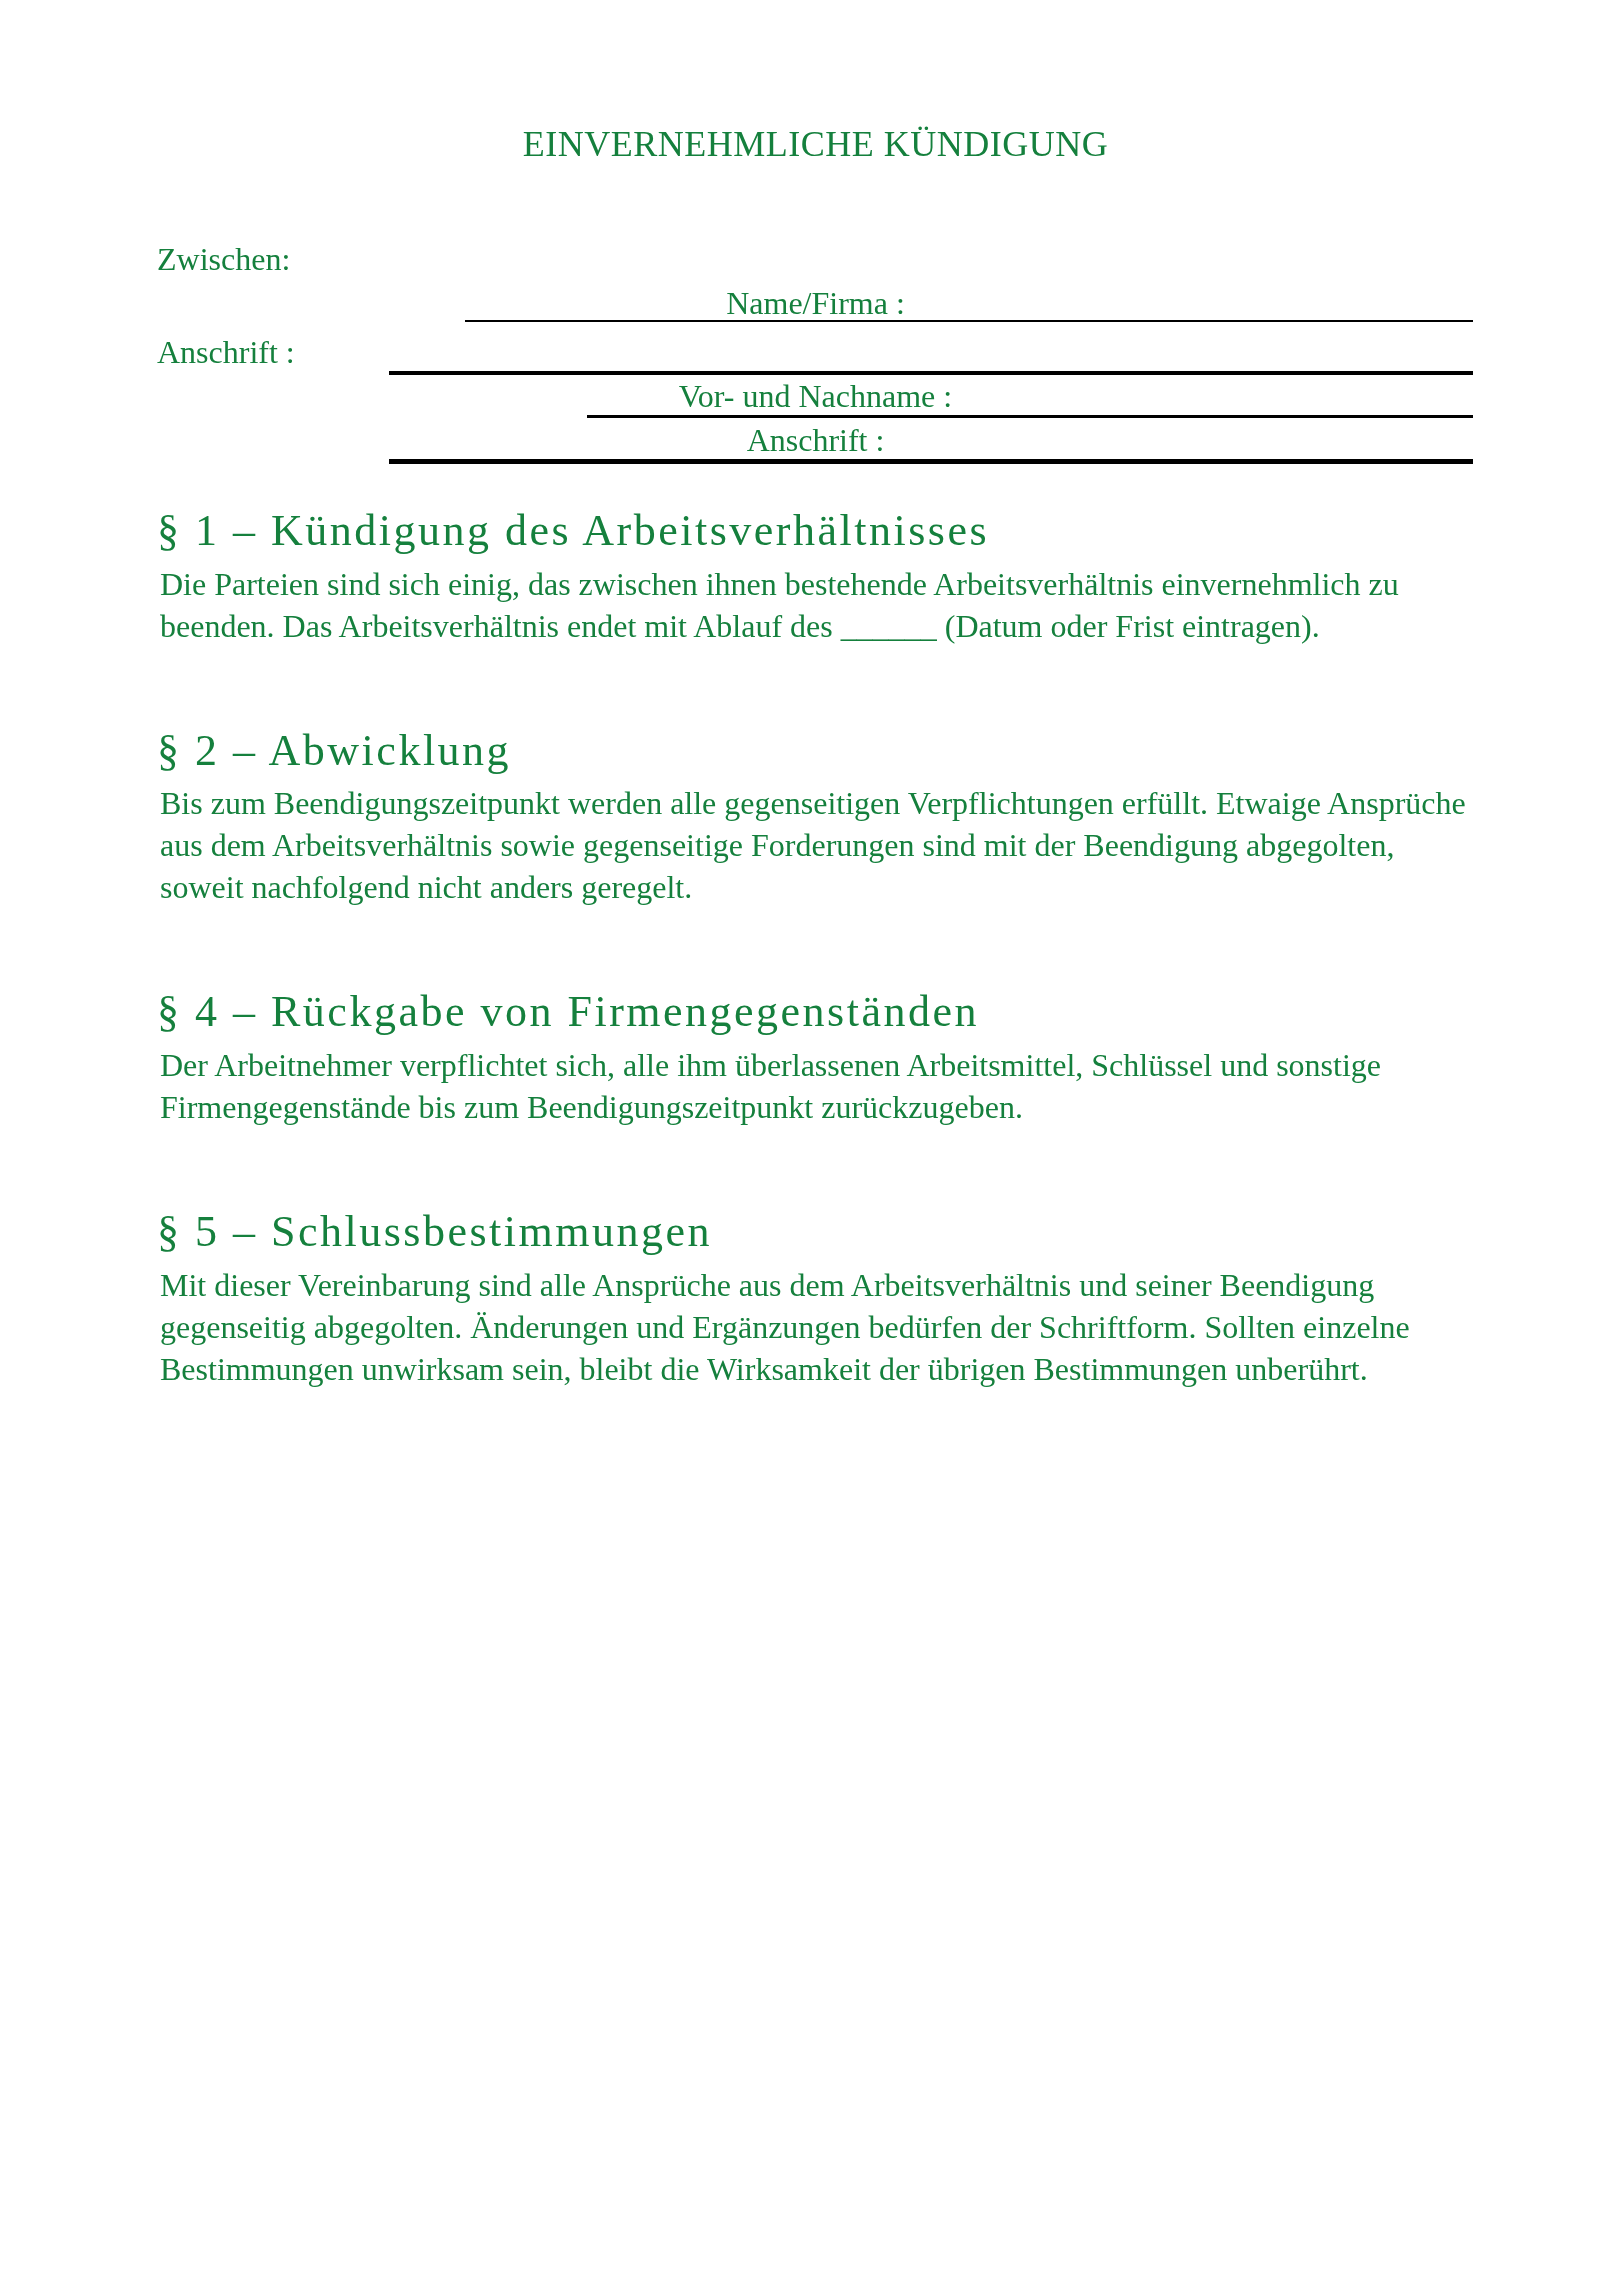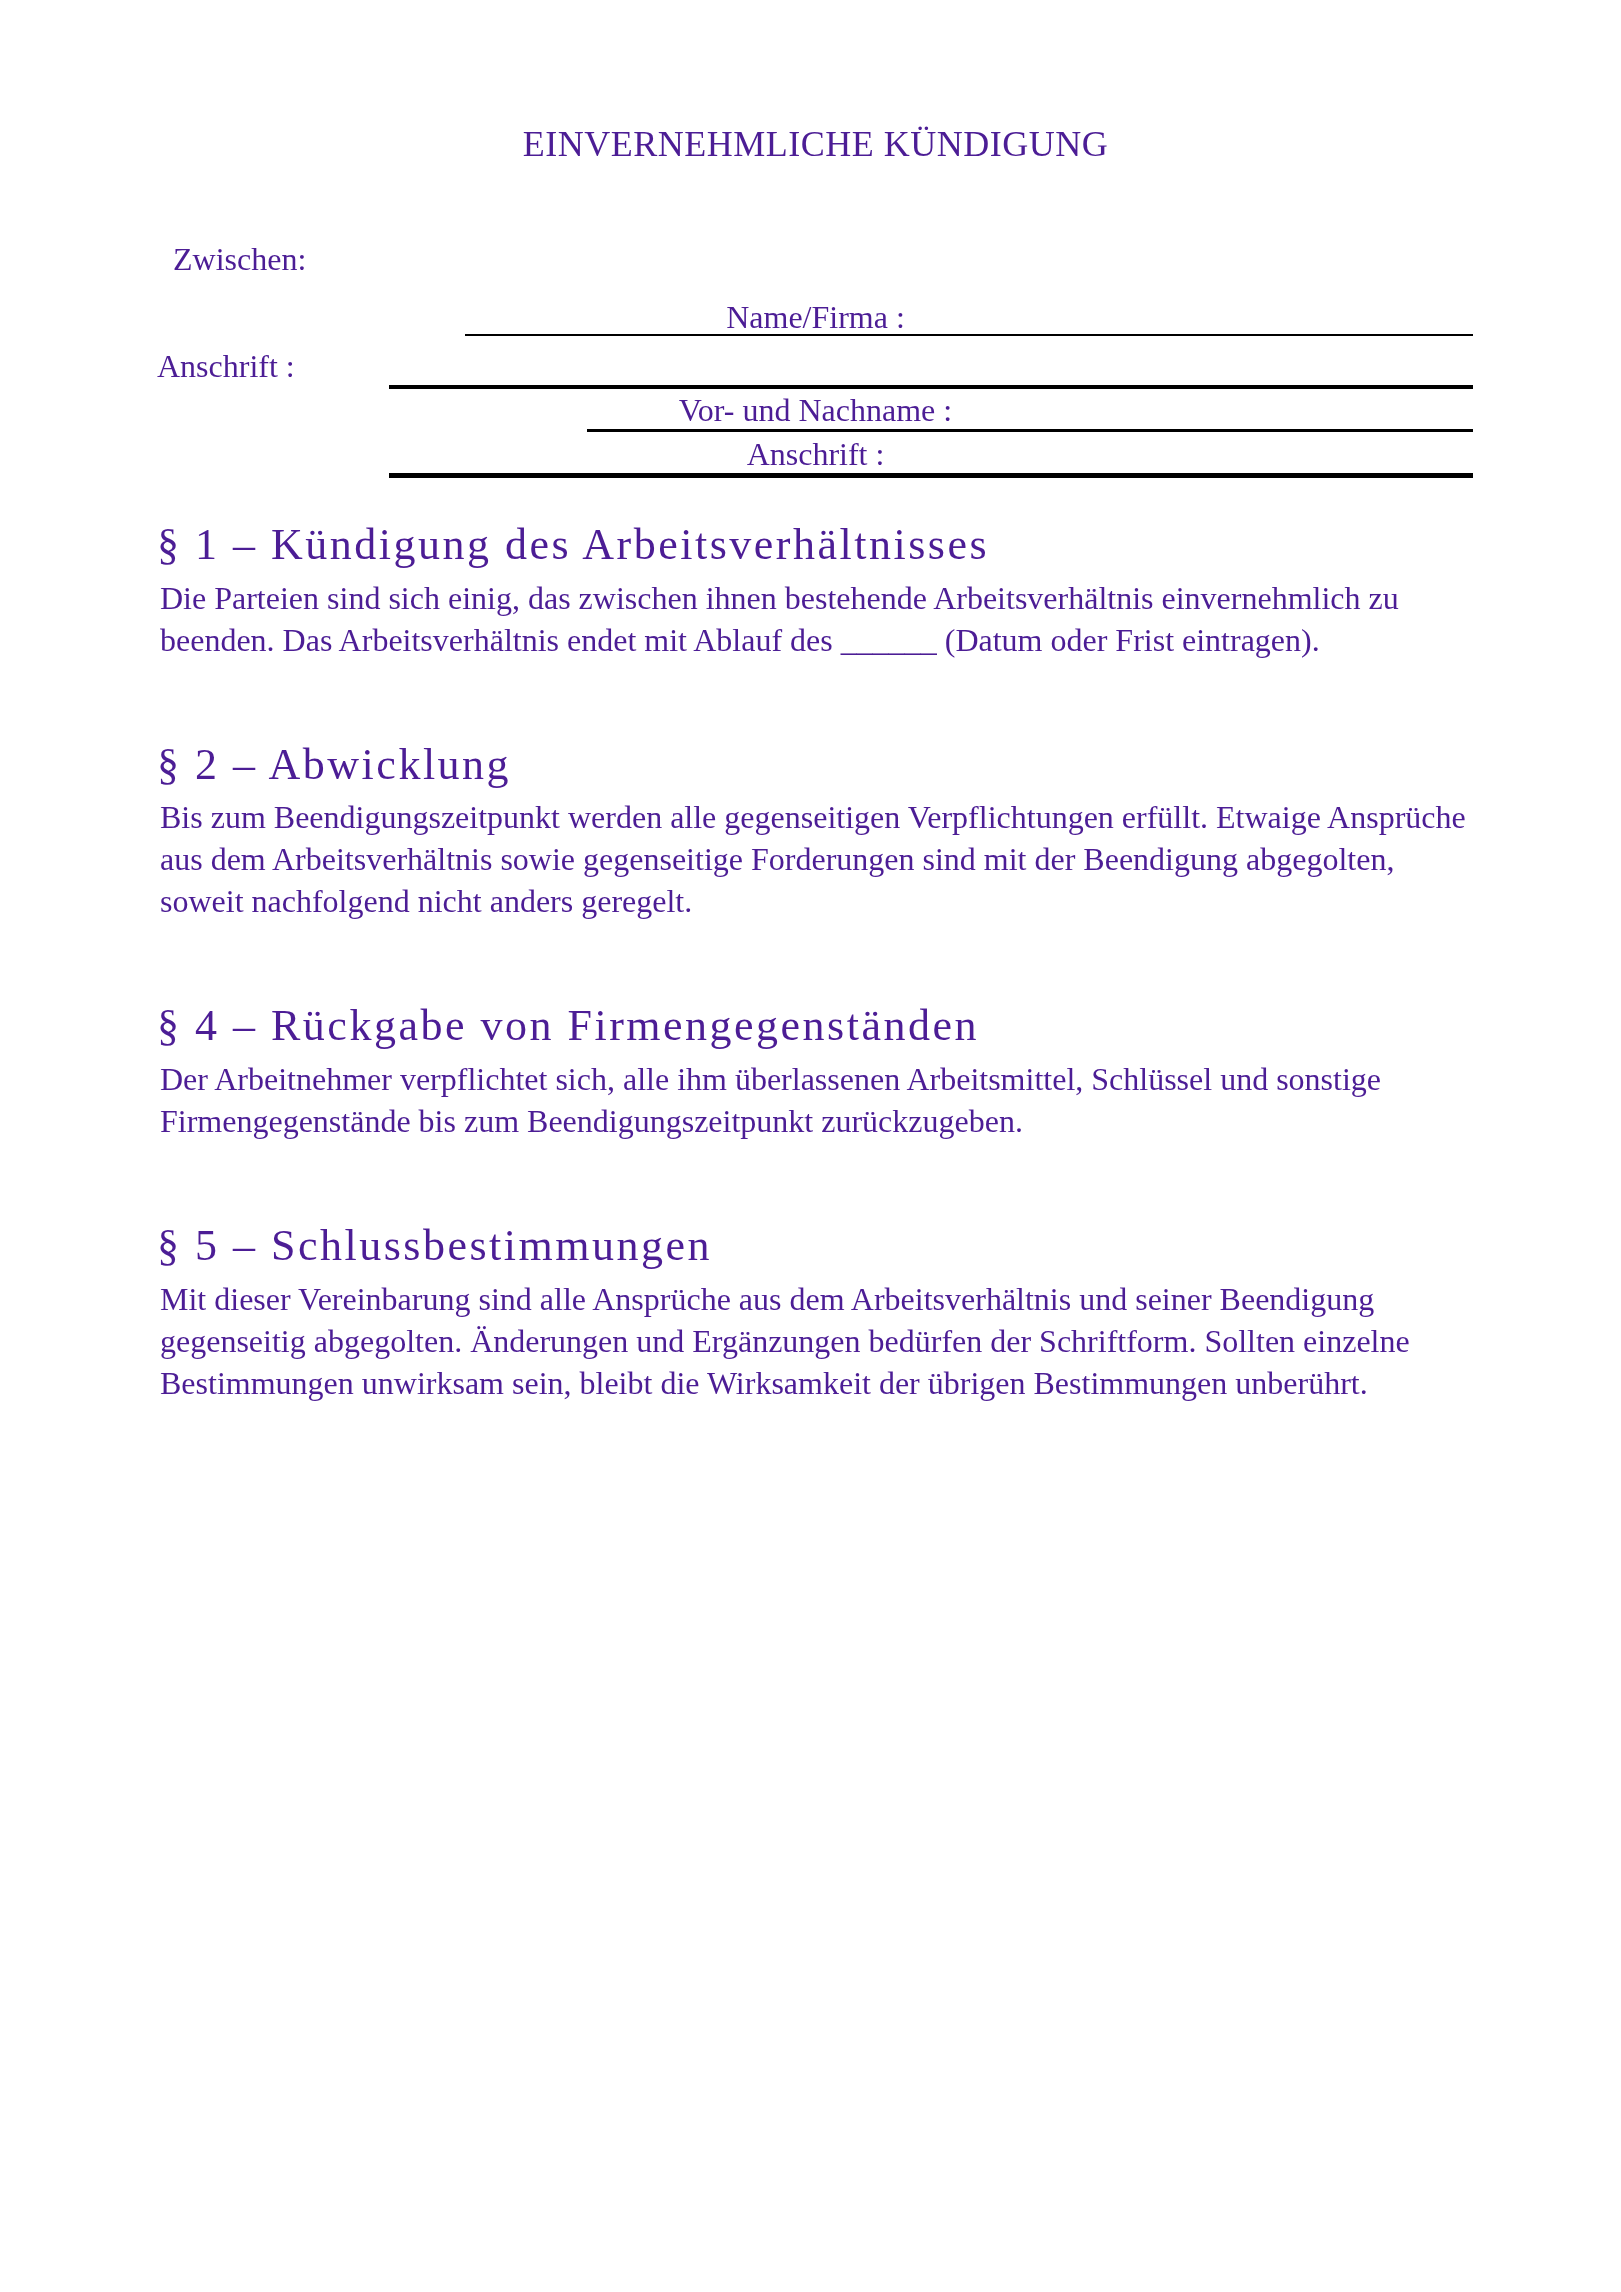--- a/index.html
+++ b/index.html
@@ -10,33 +10,33 @@
   .page {
     position: relative;
     width: 1621px;
     height: 2293px;
     background: #ffffff;
     box-sizing: border-box;
     padding: 120px 147px 16px 157px;
     font-family: "Liberation Serif", "DejaVu Serif", serif;
     font-size: 32px;
     line-height: 42px;
-    color: #4c1d95;
+    color: #15803d;
     overflow: hidden;
   }
   .doc-title {
     margin: 0;
     font-size: 36px;
     font-weight: normal;
     line-height: 49px;
     text-align: center;
     letter-spacing: 0.5px;
     white-space: nowrap;
   }
-  .row { margin: 16px; }
+  .row { margin: 0; }
   .spaced { letter-spacing: 2.5px; }
   .mt-70 { margin-top: 69px; }
   .mt-40 { margin-top: 39px; }
   .mt-38 { margin-top: 37px; }
   .mt-7  { margin-top: 6.9px; }
   .mt-3  { margin-top: 2.9px; }
   .mt-2  { margin-top: 2px; text-align: center; }
   .field-row {
     position: relative;
     line-height: 42px;

